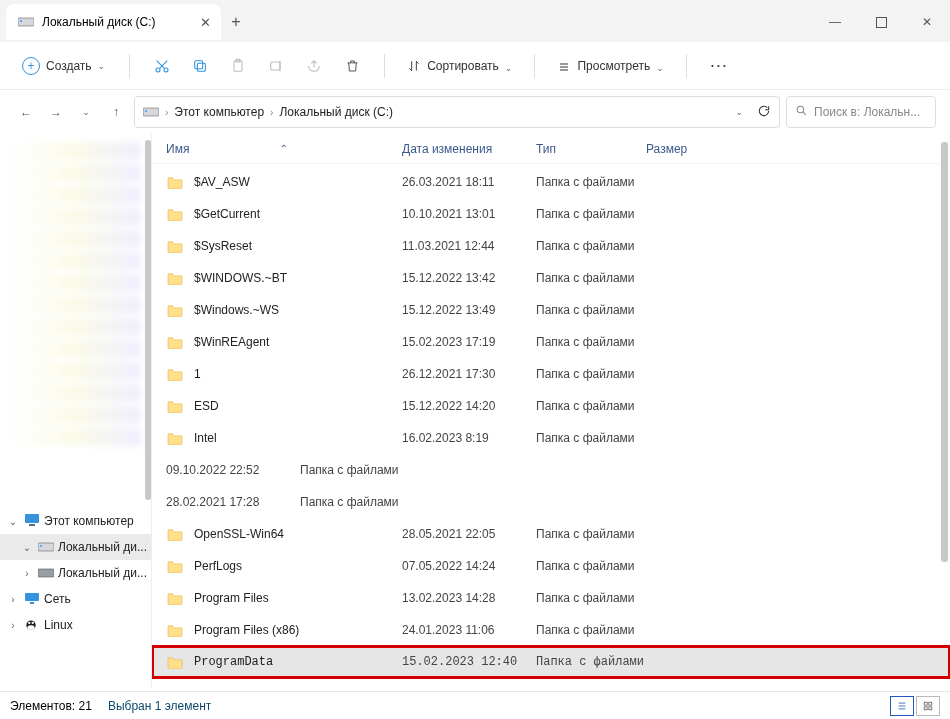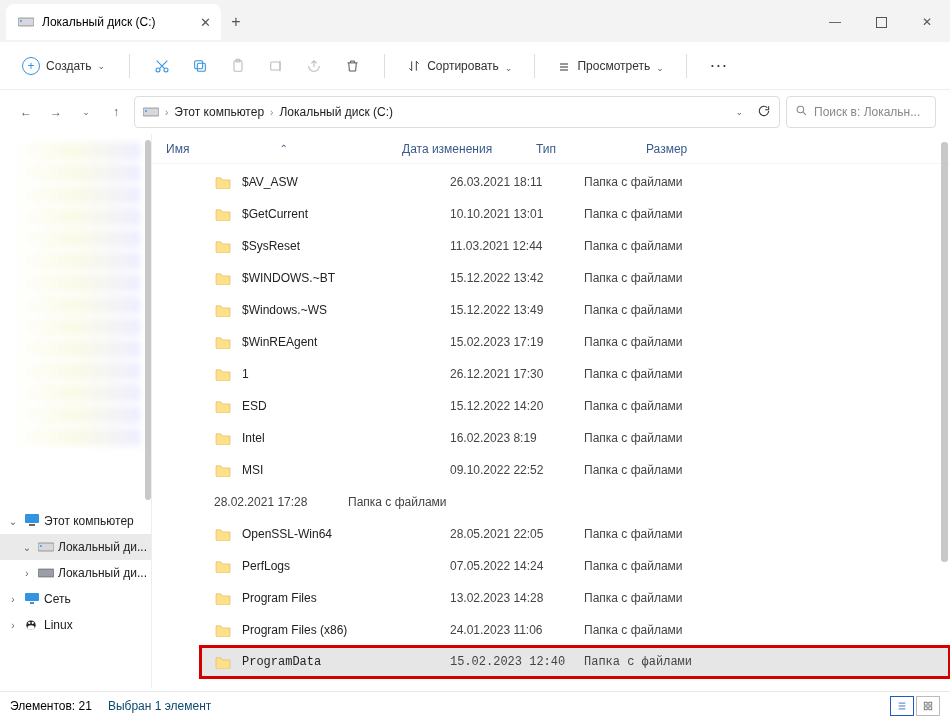--- a/index.html
+++ b/index.html
@@ -167,21 +167,21 @@
     color: #3a5a8a;
     font-size: 12px;
     border-bottom: 1px solid #f4f4f4;
     padding-left: 14px;
   }
   .col-name { width: 236px; display:flex; align-items:center; gap:40px;}
   .sort-caret { font-size: 10px; color:#3a5a8a; margin-left: 50px;}
   .col-date { width: 134px; }
   .col-type { width: 110px; }
   .col-size { width: 80px; }
-  .rows { padding-top: 2px; padding-left: 48px; }
+  .rows { padding-top: 2px; }
   .row {
     display: flex;
     align-items: center;
     height: 32px;
     padding-left: 14px;
     color: #222;
   }
   .row.sel { background: #e6e6e6; font-family: Liberation Mono, monospace; }
   .row.highlight { outline: 3px solid #d40000; outline-offset: -2px; }
   .cell-name { width: 236px; display:flex; align-items:center; gap:10px; }
@@ -522,28 +522,20 @@
                 <path d="M2 4 h7 l2 3 h11 v11 a2 2 0 0 1-2 2 H4 a2 2 0 0 1-2-2 Z" fill="#ffe08a" stroke="#d9b24a" stroke-width="0.8"></path>
               </svg>
             </span>
             <span>Intel</span>
           </div>
           <div class="cell-date">16.02.2023 8:19</div>
           <div class="cell-type">Папка с файлами</div>
           <div class="cell-size"></div>
         </div>
         <div class="row">
-          <div class="cell-name">
-            <span class="folder-icon">
-              <svg width="18" height="14" viewBox="0 0 24 20">
-                <path d="M2 4 h7 l2 3 h11 v11 a2 2 0 0 1-2 2 H4 a2 2 0 0 1-2-2 Z" fill="#ffe08a" stroke="#d9b24a" stroke-width="0.8"></path>
-              </svg>
-            </span>
-            <span>MSI</span>
-          </div>
           <div class="cell-date">09.10.2022 22:52</div>
           <div class="cell-type">Папка с файлами</div>
           <div class="cell-size"></div>
         </div>
         <div class="row">
           <div class="cell-date">28.02.2021 17:28</div>
           <div class="cell-type">Папка с файлами</div>
           <div class="cell-size"></div>
         </div>
         <div class="row">

